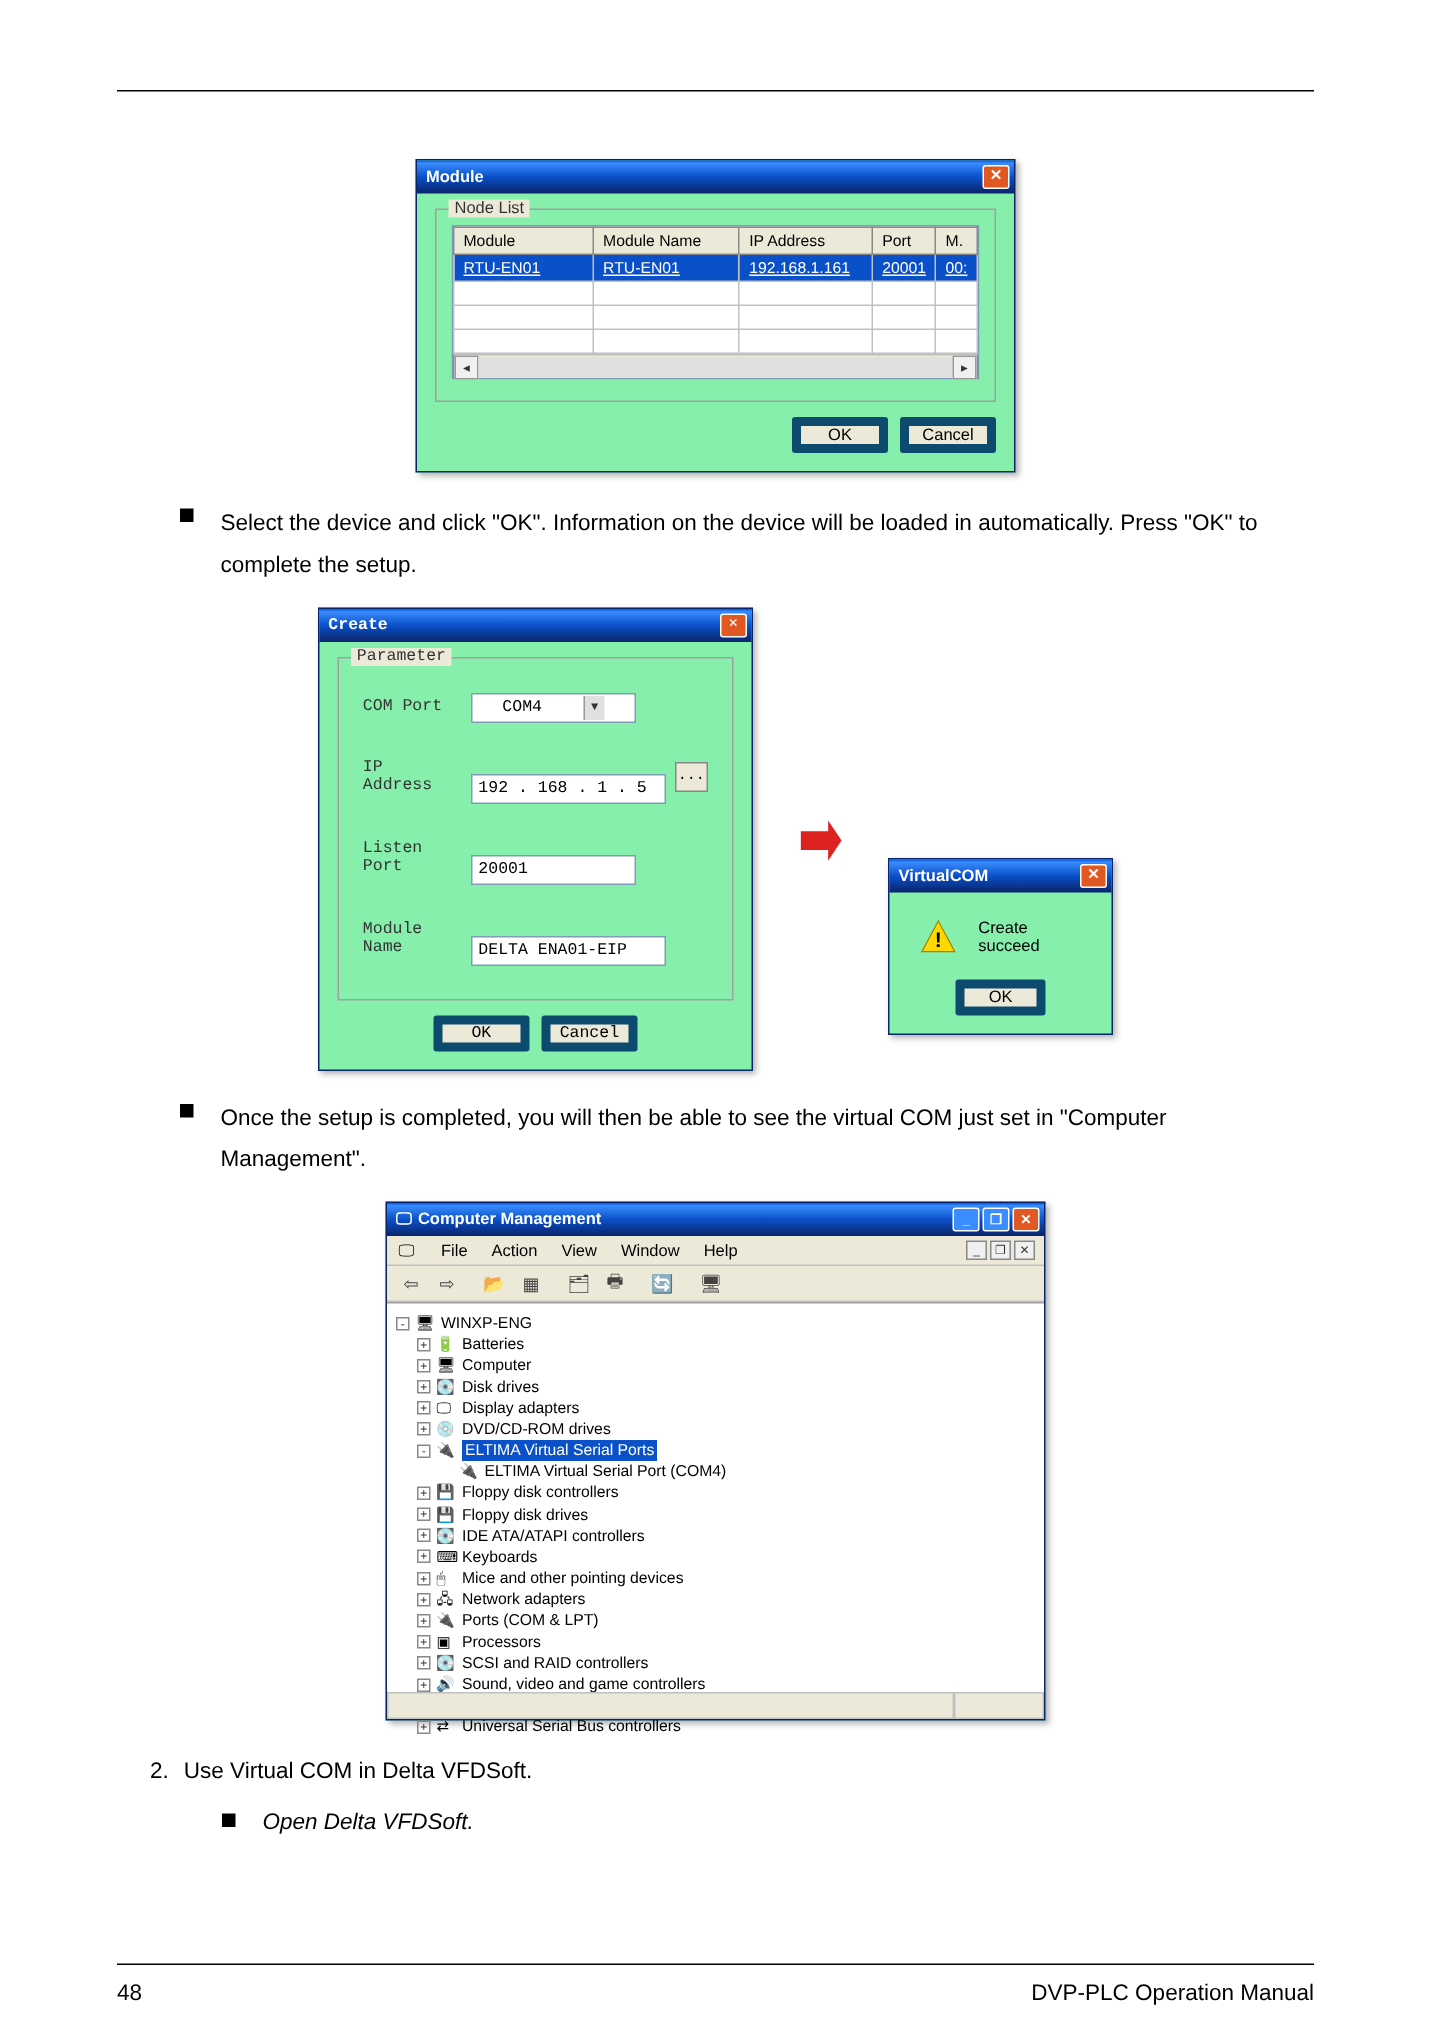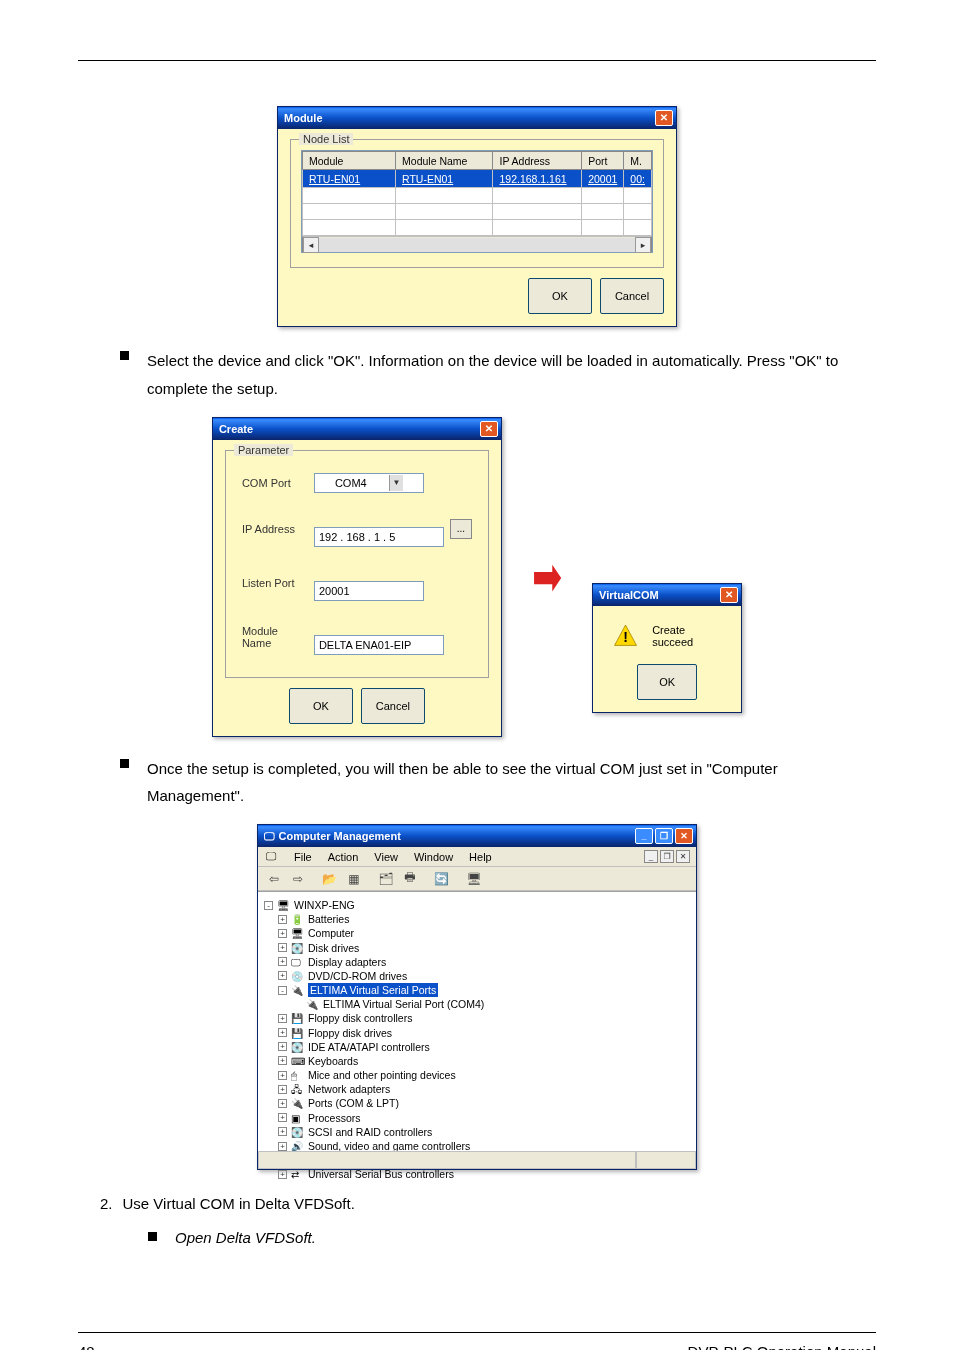--- a/index.html
+++ b/index.html
@@ -1,37 +1,37 @@
 <!DOCTYPE html>
 <html><head>
 <meta charset="utf-8">
 <style>
   * { box-sizing: border-box; margin: 0; padding: 0; }
   body { background: #fff; font-family: Arial, sans-serif; color: #000; width: 954px; }
   .page { padding: 60px 78px 40px 78px; }
   .header-line { border-top: 1px solid #000; margin-bottom: 45px; }
   .dialog-wrap { display: flex; justify-content: center; margin-bottom: 20px; }
-  .win-dlg { background: #fef9c3; border: 1px solid #0a246a; box-shadow: 2px 2px 4px rgba(0,0,0,0.3); }
+  .win-dlg { background: #86efac; border: 1px solid #0a246a; box-shadow: 2px 2px 4px rgba(0,0,0,0.3); }
   .titlebar { background: linear-gradient(to bottom,#0058e6 0%,#3a8cff 8%,#0a50c8 50%,#0a246a 100%); color: #fff; height: 22px; display: flex; align-items: center; padding: 0 3px 0 6px; font-size: 11px; font-weight: bold; }
   .titlebar .spacer { flex: 1; }
   .close-btn { width: 18px; height: 16px; background: #e25822; border: 1px solid #fff; display: flex; align-items: center; justify-content: center; color: #fff; font-size: 10px; font-weight: bold; line-height: 1; border-radius: 2px; cursor: pointer; }
   .dlg-body { padding: 10px 12px 12px 12px; }
   .fieldset { border: 1px solid #a0a0a0; padding: 10px 10px 14px 10px; position: relative; }
   .fieldset .legend { position: absolute; top: -7px; left: 8px; background: #ece9d8; padding: 0 4px; font-size: 11px; color: #333; }
   .grid-outer { background: #fff; border: 1px solid #7f9db9; }
   .grid { width: 100%; border-collapse: collapse; font-size: 10.5px; }
   .grid th { background: #ece9d8; border: 1px solid #888; font-weight: normal; padding: 2px 6px; text-align: left; height: 18px; }
   .grid td { border: 1px solid #c0c0c0; padding: 2px 6px; height: 18px; }
   .grid tr.sel td { background: #0a50c8; color: #fff; text-decoration: underline; }
   .grid .empty td { height: 16px; }
   .hscroll { height: 16px; background: #ece9d8; border-top: 1px solid #c0c0c0; border-left: 1px solid #888; border-right: 1px solid #888; display: flex; align-items: center; justify-content: space-between; }
   .hbtn { width: 16px; height: 16px; background: #f0f0f0; border: 1px solid #999; display: flex; align-items: center; justify-content: center; font-size: 9px; color: #333; cursor: pointer; }
   .hscroll-track { flex: 1; height: 14px; background: #e0e0e0; }
   .btn-row { display: flex; justify-content: flex-end; gap: 8px; margin-top: 10px; }
-  .win-btn { min-width: 64px; height: 36px; background: #ece9d8; border: 1px solid #0c4a6e; font-size: 11px; display: flex; align-items: center; justify-content: center; cursor: pointer; border-radius: 2px; }
+  .win-btn { min-width: 64px; height: 24px; background: #ece9d8; border: 6px solid #0c4a6e; font-size: 11px; display: flex; align-items: center; justify-content: center; cursor: pointer; border-radius: 2px; }
   .bullet-section { display: flex; gap: 18px; margin: 0 0 14px 42px; }
   .sq-bullet { width: 9px; height: 9px; background: #000; margin-top: 4px; flex-shrink: 0; }
   .body-text { font-size: 15px; line-height: 1.85; }
   .composite-row { display: flex; align-items: center; justify-content: center; gap: 30px; margin-bottom: 18px; }
   .form-grid { display: grid; grid-template-columns: auto 1fr; column-gap: 18px; row-gap: 18px; align-items: center; padding: 12px 6px 8px 6px; }
   .form-label { font-size: 11px; color: #333; }
   .text-input { height: 20px; border: 1px solid #7f9db9; background: #fff; font-size: 11px; padding: 0 4px; width: 110px; display: inline-flex; align-items: center; margin-top: 16px; }
   .select-input { height: 20px; border: 1px solid #7f9db9; background: #fff; font-size: 11px; padding: 0 20px; width: 110px; display: inline-flex; align-items: center; justify-content: space-between; }
   .dropdown-arrow { width: 14px; height: 16px; background: #e0e0e0; border-left: 1px solid #999; display: flex; align-items: center; justify-content: center; font-size: 8px; color: #333; }
   .ip-input-row { display: flex; align-items: center; gap: 6px; }
@@ -139,21 +139,21 @@
       </div>
     </div>
   </div>
 
   <div class="bullet-section">
     <div class="sq-bullet"></div>
     <div class="body-text">Select the device and click "OK". Information on the device will be loaded in automatically. Press "OK" to complete the setup.</div>
   </div>
 
   <div class="composite-row">
-    <div class="win-dlg" style="width:290px;">
+    <div class="win-dlg" style="width:290px;font-family:Liberation Mono, monospace;">
       <div class="titlebar">
         <span>Create</span>
         <span class="spacer"></span>
         <span class="close-btn">✕</span>
       </div>
       <div class="dlg-body">
         <div class="fieldset">
           <span class="legend">Parameter</span>
           <div class="form-grid">
             <span class="form-label">COM Port</span>

